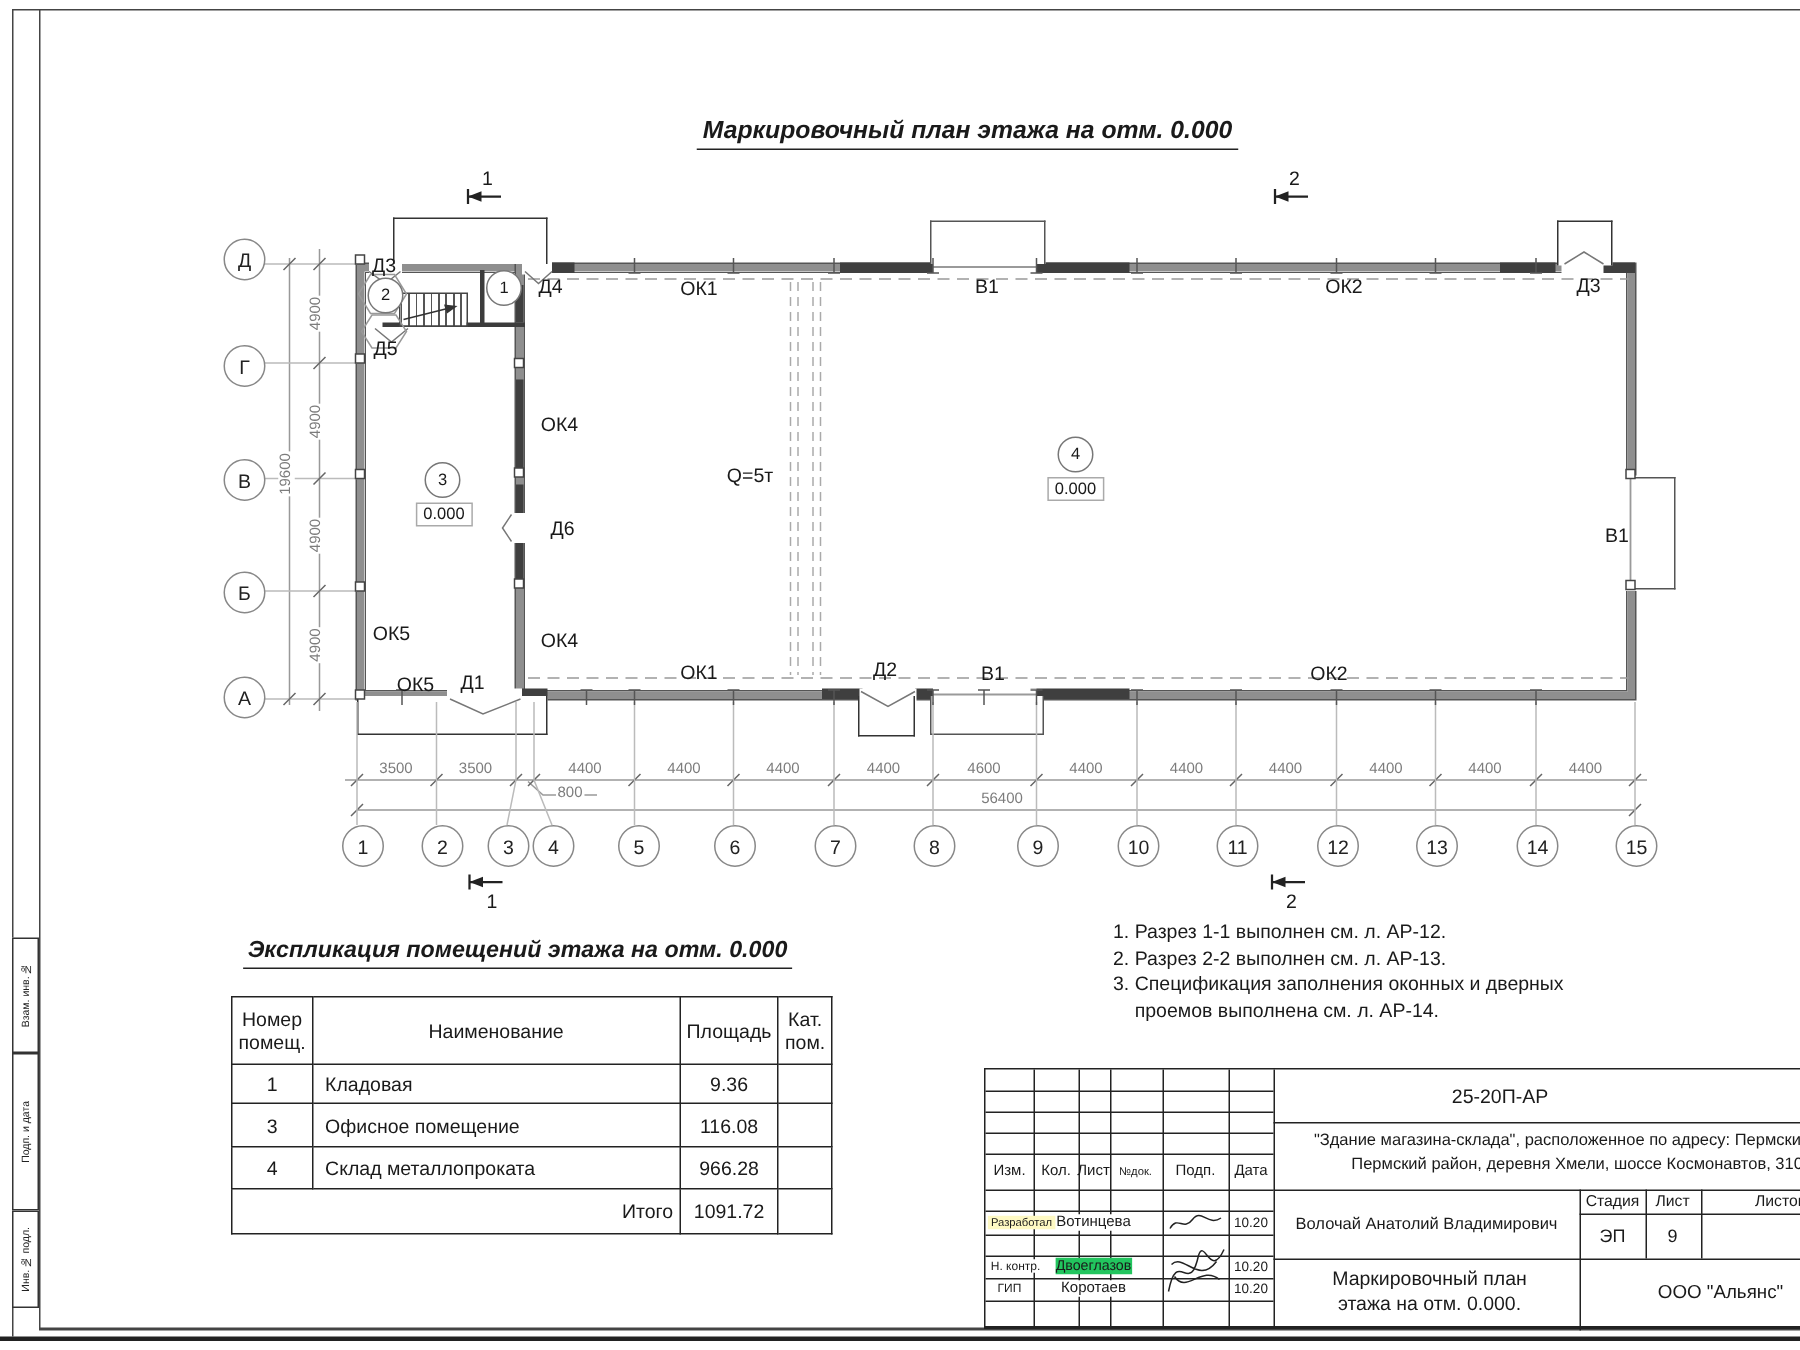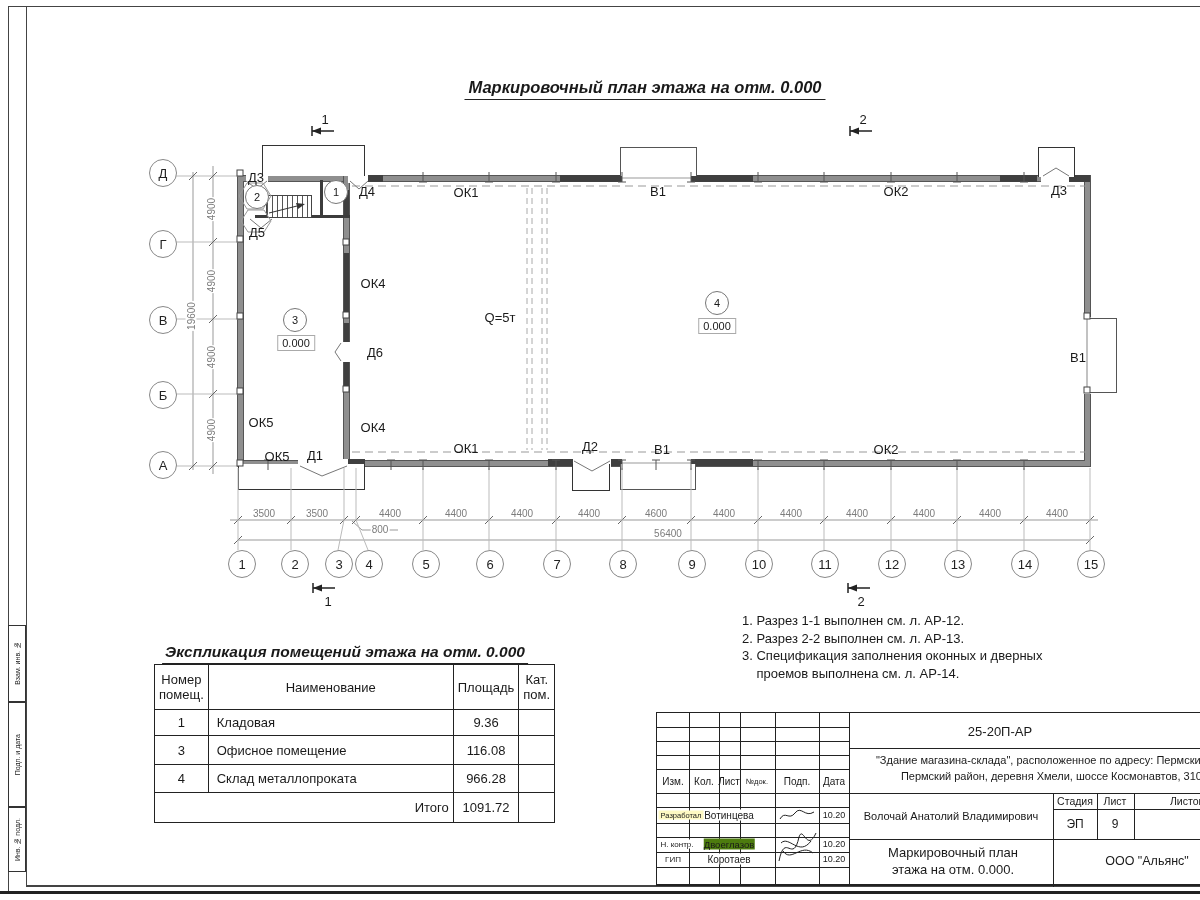--- a/index.html
+++ b/index.html
@@ -15,21 +15,21 @@
   .iwall{position:absolute;background:#3c3c3c;}
   .porch{position:absolute;background:#fff;border:1.5px solid #333;box-sizing:border-box;}
   .porch.open-b{border-bottom:none;} .porch.open-t{border-top:none;} .porch.open-l{border-left:none;}
   .porch.ramp{border-width:1px;border-color:#555;}
   .stairs{position:absolute;left:266px;top:195px;width:46px;height:23px;box-sizing:border-box;border:1px solid #444;
     background:repeating-linear-gradient(90deg,#555 0 1px,#fff 1px 5px);}
   
   .ptitle{position:absolute;left:645px;top:78px;transform:translateX(-50%);font-size:16.5px;font-style:italic;
     font-weight:bold;border-bottom:1.2px solid #222;padding:0 4px 2px 4px;white-space:nowrap;}
   .ttitle{position:absolute;left:345px;top:625px;transform:translateX(-50%);font-size:15.5px;font-style:italic;
-    font-weight:bold;border-bottom:1.2px solid #222;padding:0 3px 2px 3px;white-space:nowrap;margin-top:18px;}
+    font-weight:bold;border-bottom:1.2px solid #222;padding:0 3px 2px 3px;white-space:nowrap;}
   .plabel{position:absolute;transform:translate(-50%,-50%);font-size:13px;white-space:nowrap;}
   .seclabel{position:absolute;transform:translate(-50%,-50%);font-size:13px;}
   .dim{position:absolute;transform:translate(-50%,-50%);font-size:10px;color:#7c7c7c;background:#fff;padding:0 1px;white-space:nowrap;}
   .dim.rot{transform:translate(-50%,-50%) rotate(-90deg);}
   .bubble{position:absolute;width:26px;height:26px;border:1px solid #888;border-radius:50%;background:#fff;
     font-size:13px;color:#222;display:flex;align-items:center;justify-content:center;}
   .roomcirc{position:absolute;width:22px;height:22px;border:1px solid #777;border-radius:50%;background:#fff;
     font-size:11px;display:flex;align-items:center;justify-content:center;transform:translate(-50%,-50%);}
   .elev{position:absolute;transform:translate(-50%,-50%);border:1px solid #aaa;background:#fff;font-size:11px;
     padding:0 4px;line-height:14px;white-space:nowrap;}
@@ -308,21 +308,21 @@
   <div class="txt" style="left:47px;top:68px;font-size:10px;">Кол.</div>
   <div class="txt" style="left:72px;top:68px;font-size:10px;">Лист</div>
   <div class="txt" style="left:100px;top:68px;font-size:7.5px;">№док.</div>
   <div class="txt" style="left:140px;top:68px;font-size:10px;">Подп.</div>
   <div class="txt" style="left:177px;top:68px;font-size:10px;">Дата</div>
 
   <div class="txt" style="left:24px;top:102px;font-size:7.5px;background:#fef9c3;padding:0 2px;">Разработал</div>
   <div class="txt" style="left:72px;top:102px;font-size:10px;background:#fff;">Вотинцева</div>
   <div class="txt" style="left:177px;top:102px;font-size:9px;">10.20</div>
   <div class="txt" style="left:20px;top:131px;font-size:8px;background:#fff;padding:0 2px;">Н. контр.</div>
-  <div class="txt" style="left:72px;top:131px;font-size:9.5px;background:#4d7c0f;">Двоеглазов</div>
+  <div class="txt" style="left:72px;top:131px;font-size:9.5px;background:#22c55e;">Двоеглазов</div>
   <div class="txt" style="left:177px;top:131px;font-size:9px;">10.20</div>
   <div class="txt" style="left:16px;top:146px;font-size:8px;background:#fff;padding:0 2px;">ГИП</div>
   <div class="txt" style="left:72px;top:146px;font-size:10px;background:#fff;">Коротаев</div>
   <div class="txt" style="left:177px;top:146px;font-size:9px;">10.20</div>
 
   <svg style="position:absolute;left:120px;top:94px;" width="40" height="16">
     <path d="M3 12 C8 3 12 14 18 6 S28 11 37 5" stroke="#222" fill="none" stroke-width="1"></path>
   </svg>
   <svg style="position:absolute;left:118px;top:110px;" width="44" height="46">
     <path d="M4 38 C10 8 18 42 24 14 C28 2 32 30 41 10 M8 28 C16 40 26 20 38 30 M6 20 C14 12 24 34 36 18" stroke="#222" fill="none" stroke-width="1"></path>

